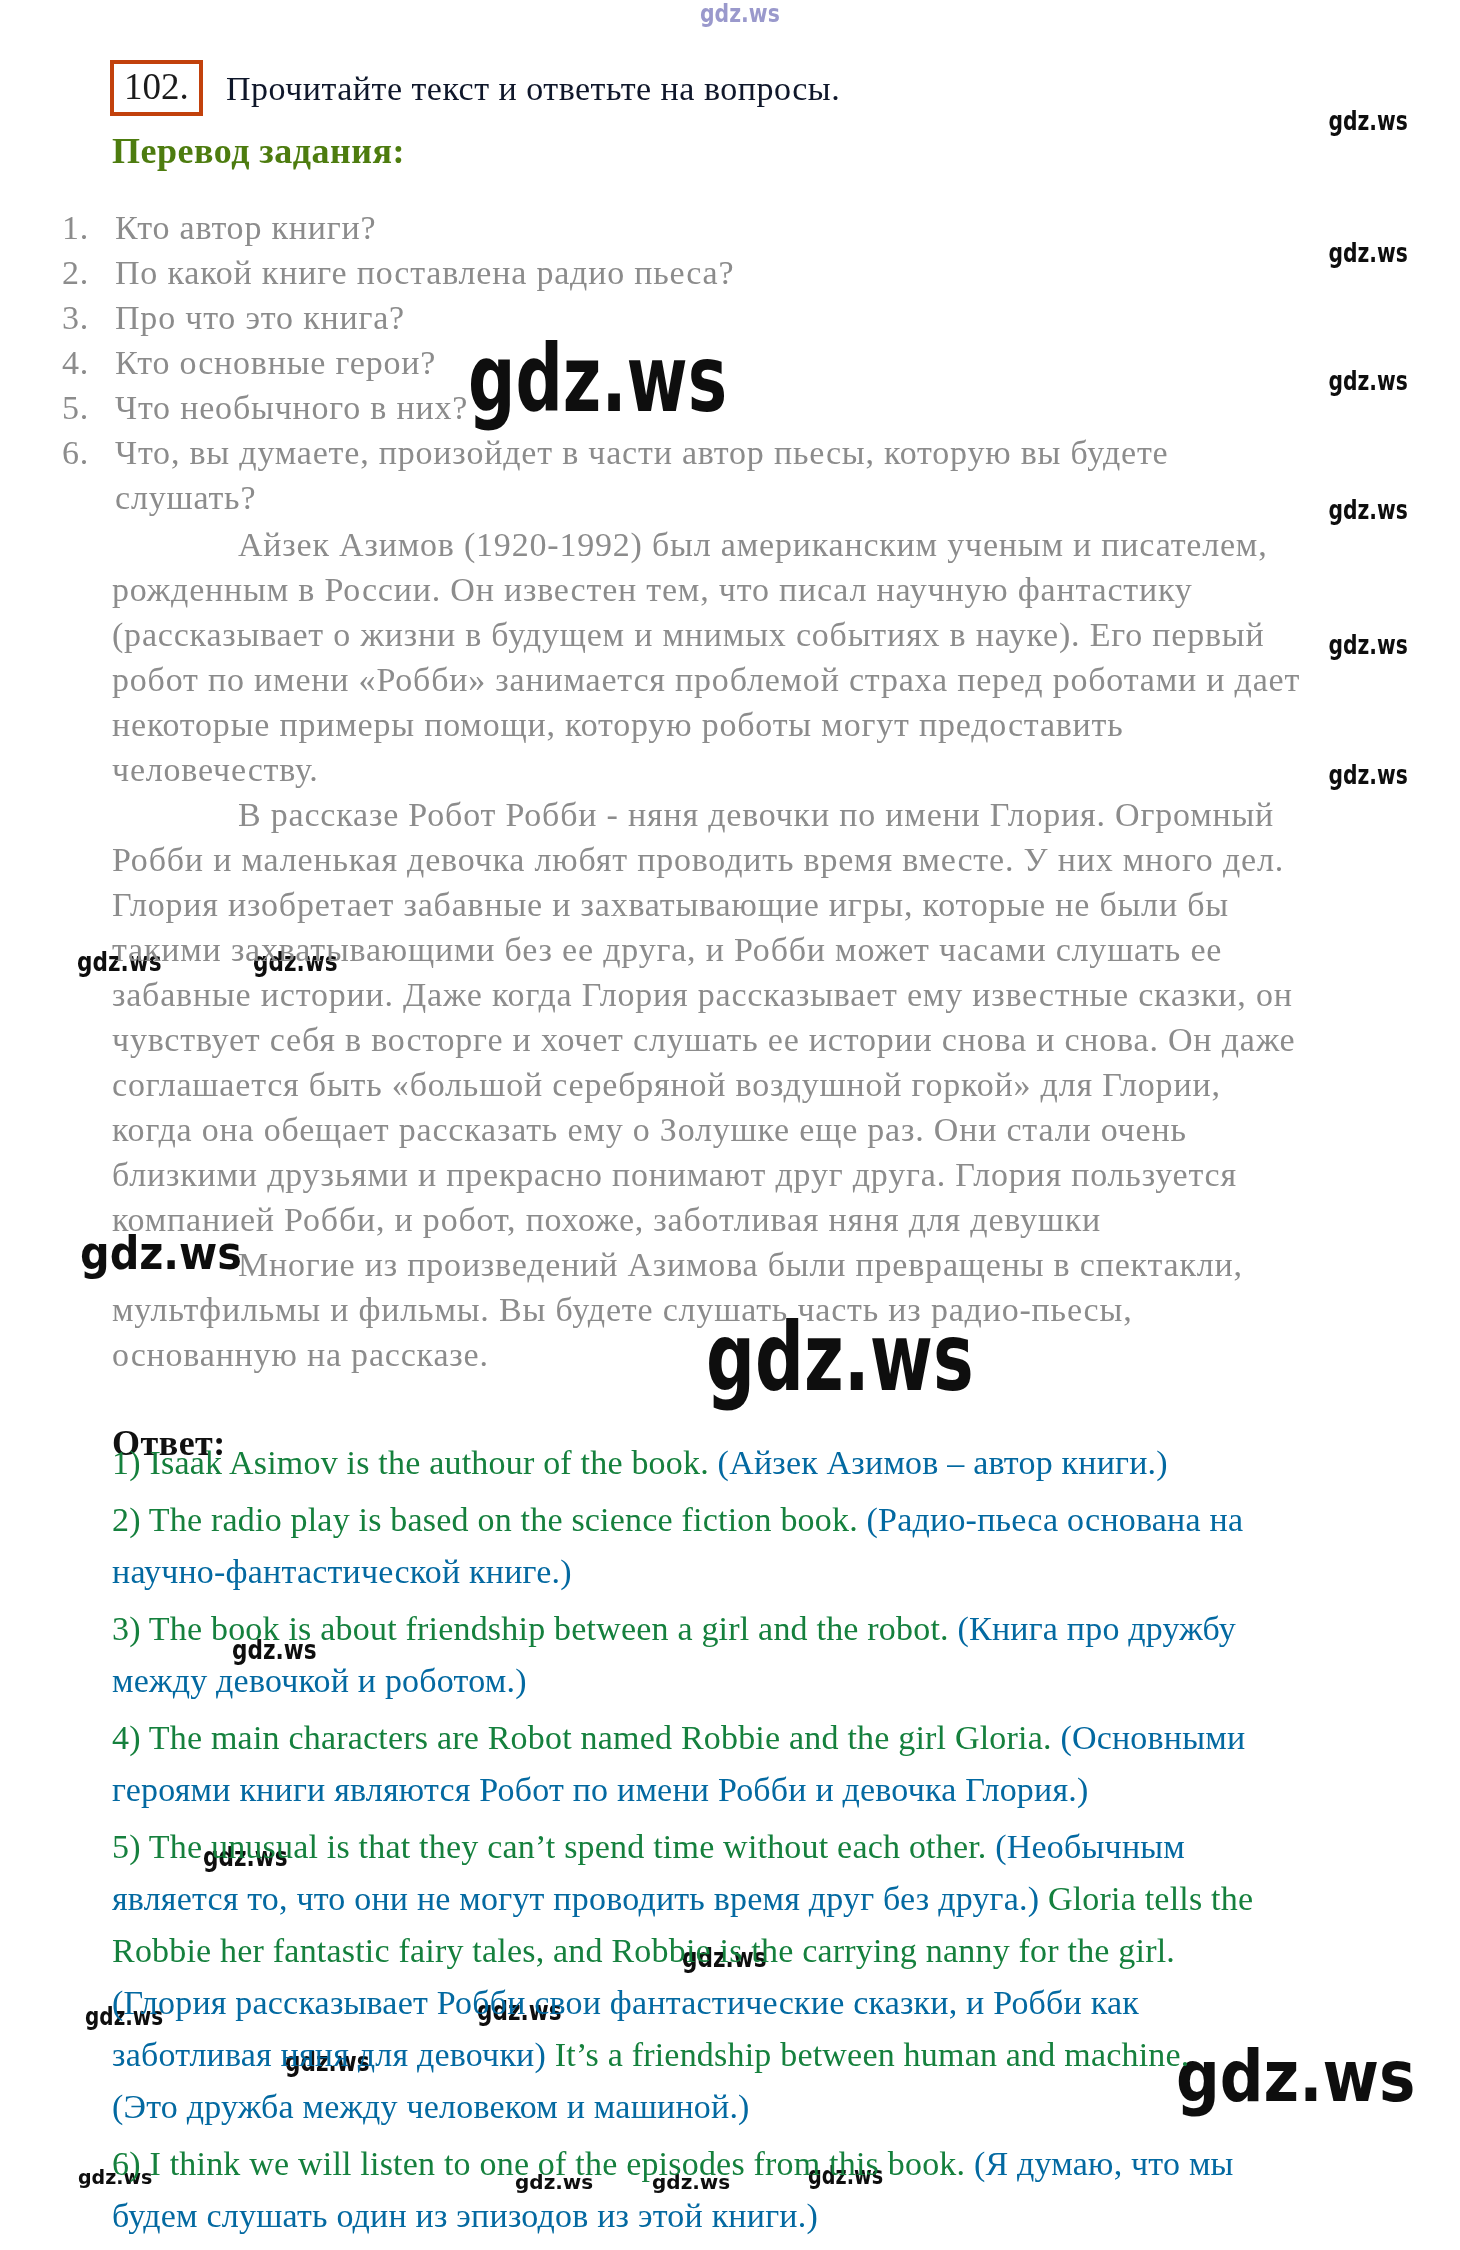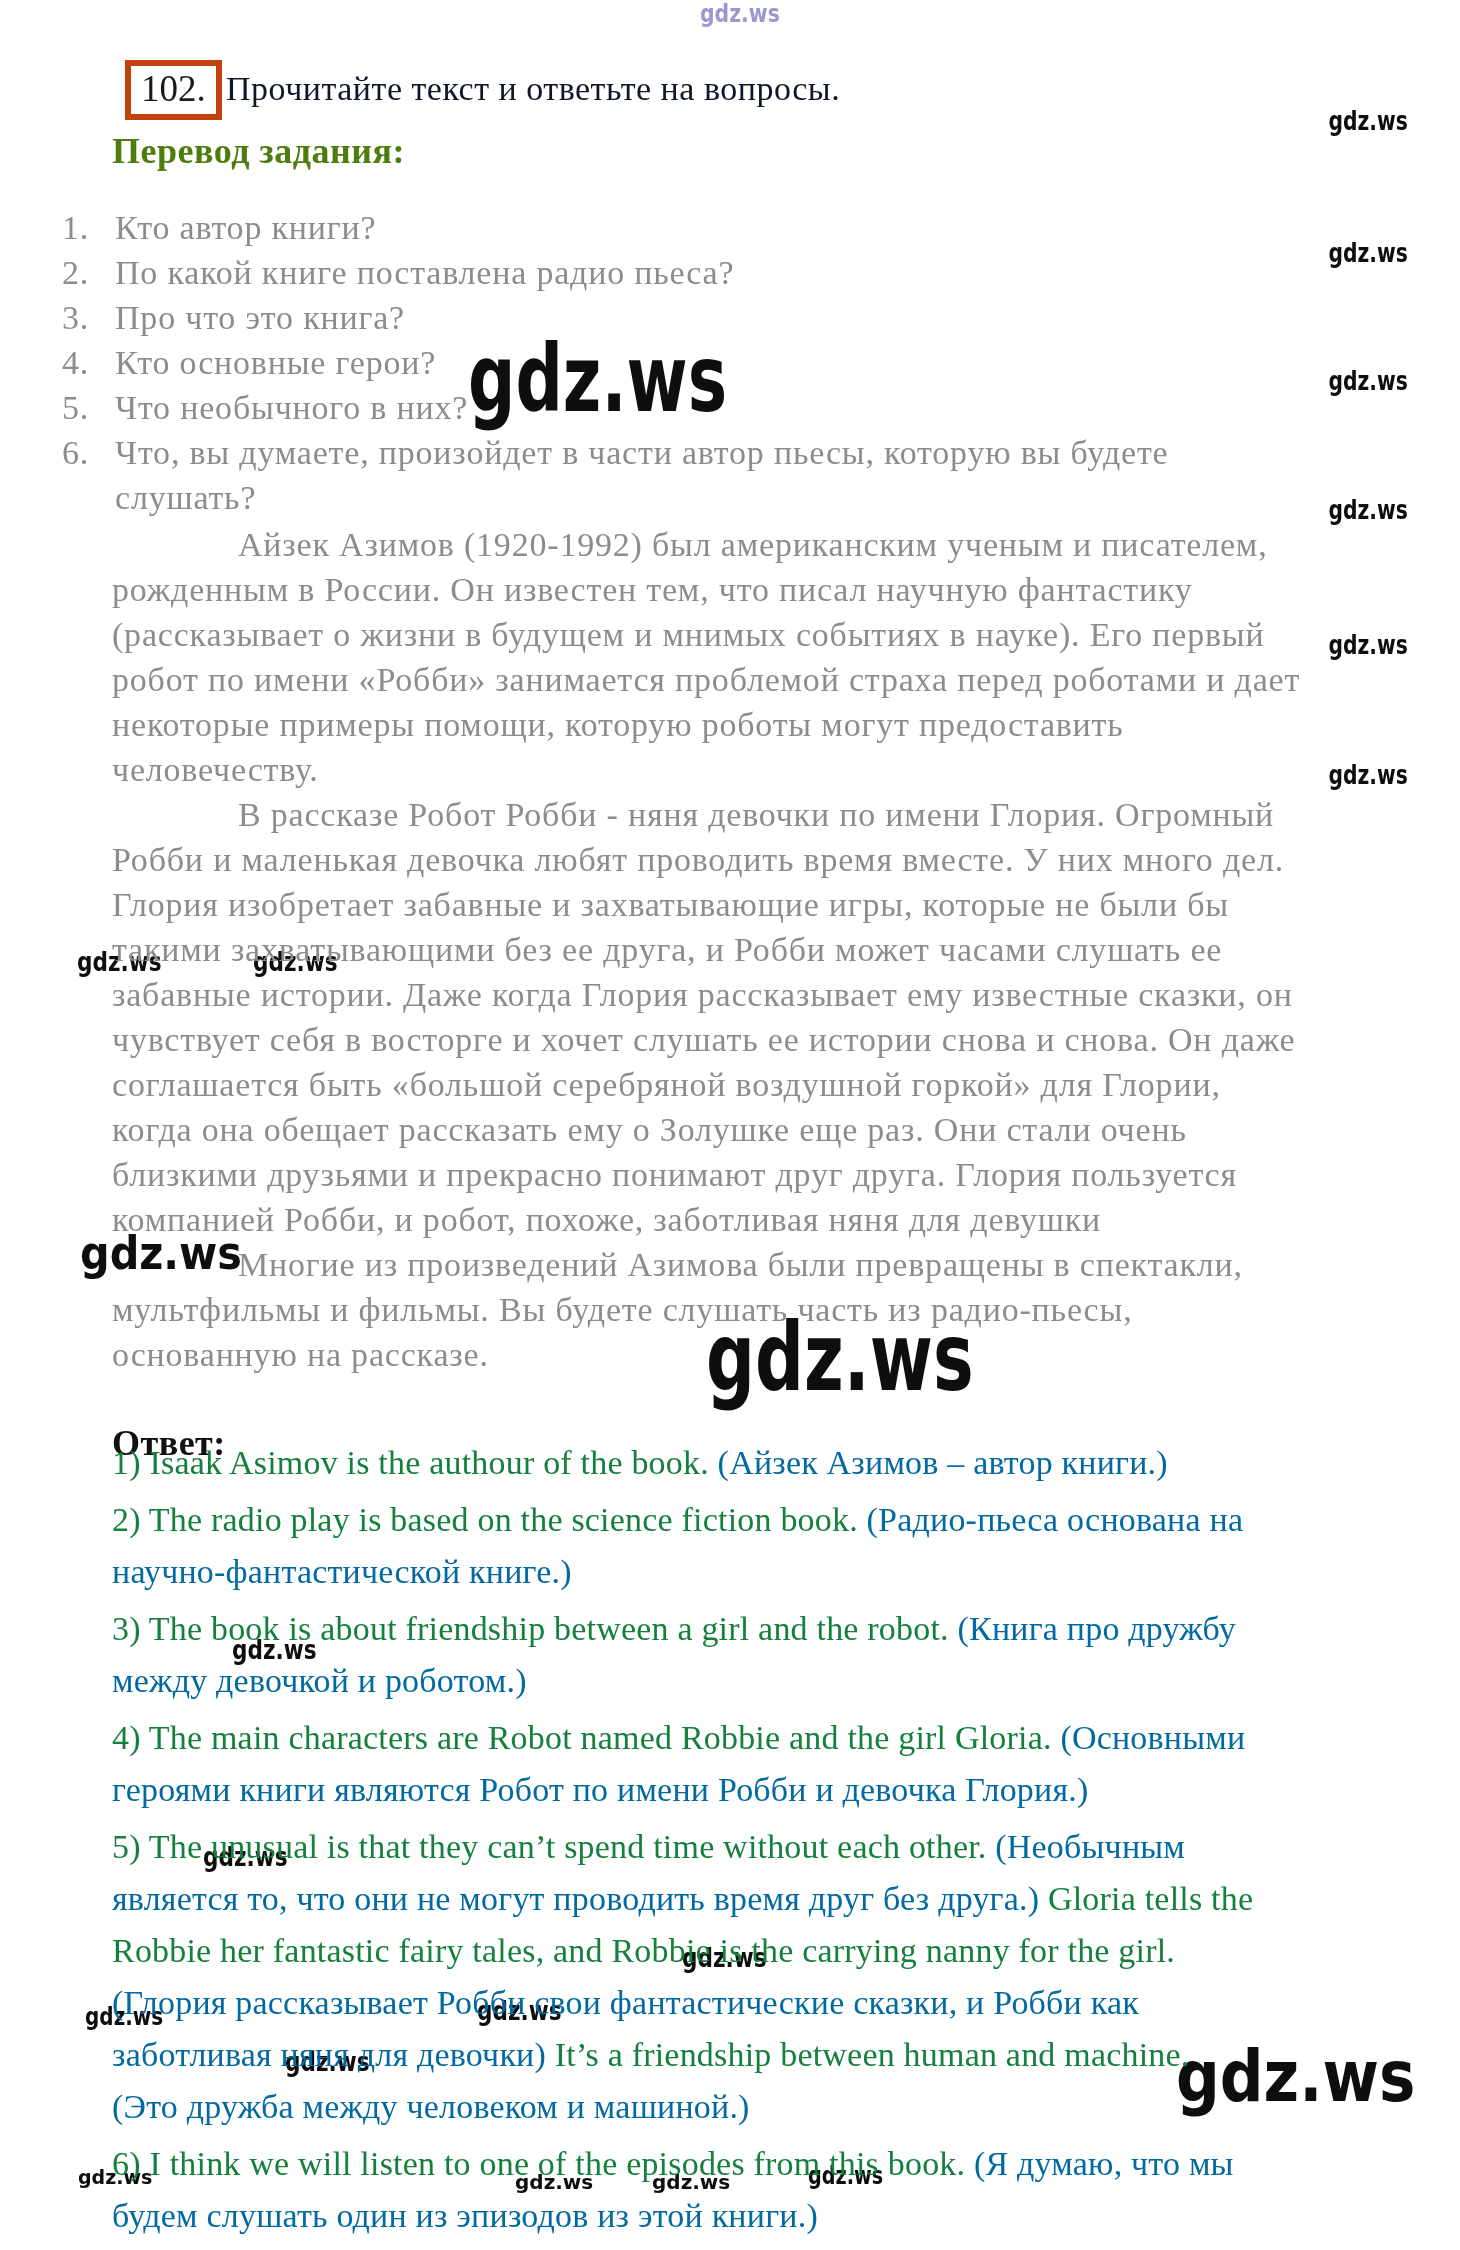--- a/index.html
+++ b/index.html
@@ -1,21 +1,21 @@
 <!DOCTYPE html>
 <html><head>
 <meta charset="utf-8">
 <style>
   html,body{margin:0;padding:0;background:#ffffff;}
   .page{position:relative;width:1460px;height:2250px;background:#ffffff;overflow:hidden;
         font-family:"Liberation Serif","DejaVu Serif",serif;}
 
   
-  .task-box{position:absolute;left:110px;top:60px;border:6px solid #c2410c;padding:1px 10px 4px 10px;
-            font-size:37px;color:#1b1b1b;background:#fff;margin-left:15px;}
+  .task-box{position:absolute;left:110px;top:60px;border:4px solid #c2410c;padding:1px 10px 4px 10px;
+            font-size:37px;color:#1b1b1b;background:#fff;}
   .task-title{position:absolute;left:226px;top:70px;font-size:34px;color:#0f172a;letter-spacing:0.5px;white-space:nowrap;}
   .trans-heading{position:absolute;left:112px;top:130px;font-size:36px;font-weight:bold;color:#4d7c0f;letter-spacing:0.5px;}
 
   
   .qlist{position:absolute;left:62px;top:205px;width:1330px;color:#8c8c8c;font-size:34px;letter-spacing:0.8px;}
   .q{position:relative;padding-left:53px;height:45px;line-height:45px;white-space:nowrap;}
   .q.two{height:90px;}
   .q .line{height:45px;line-height:45px;}
   .q-num{position:absolute;left:0;top:0;height:45px;line-height:45px;}
 

